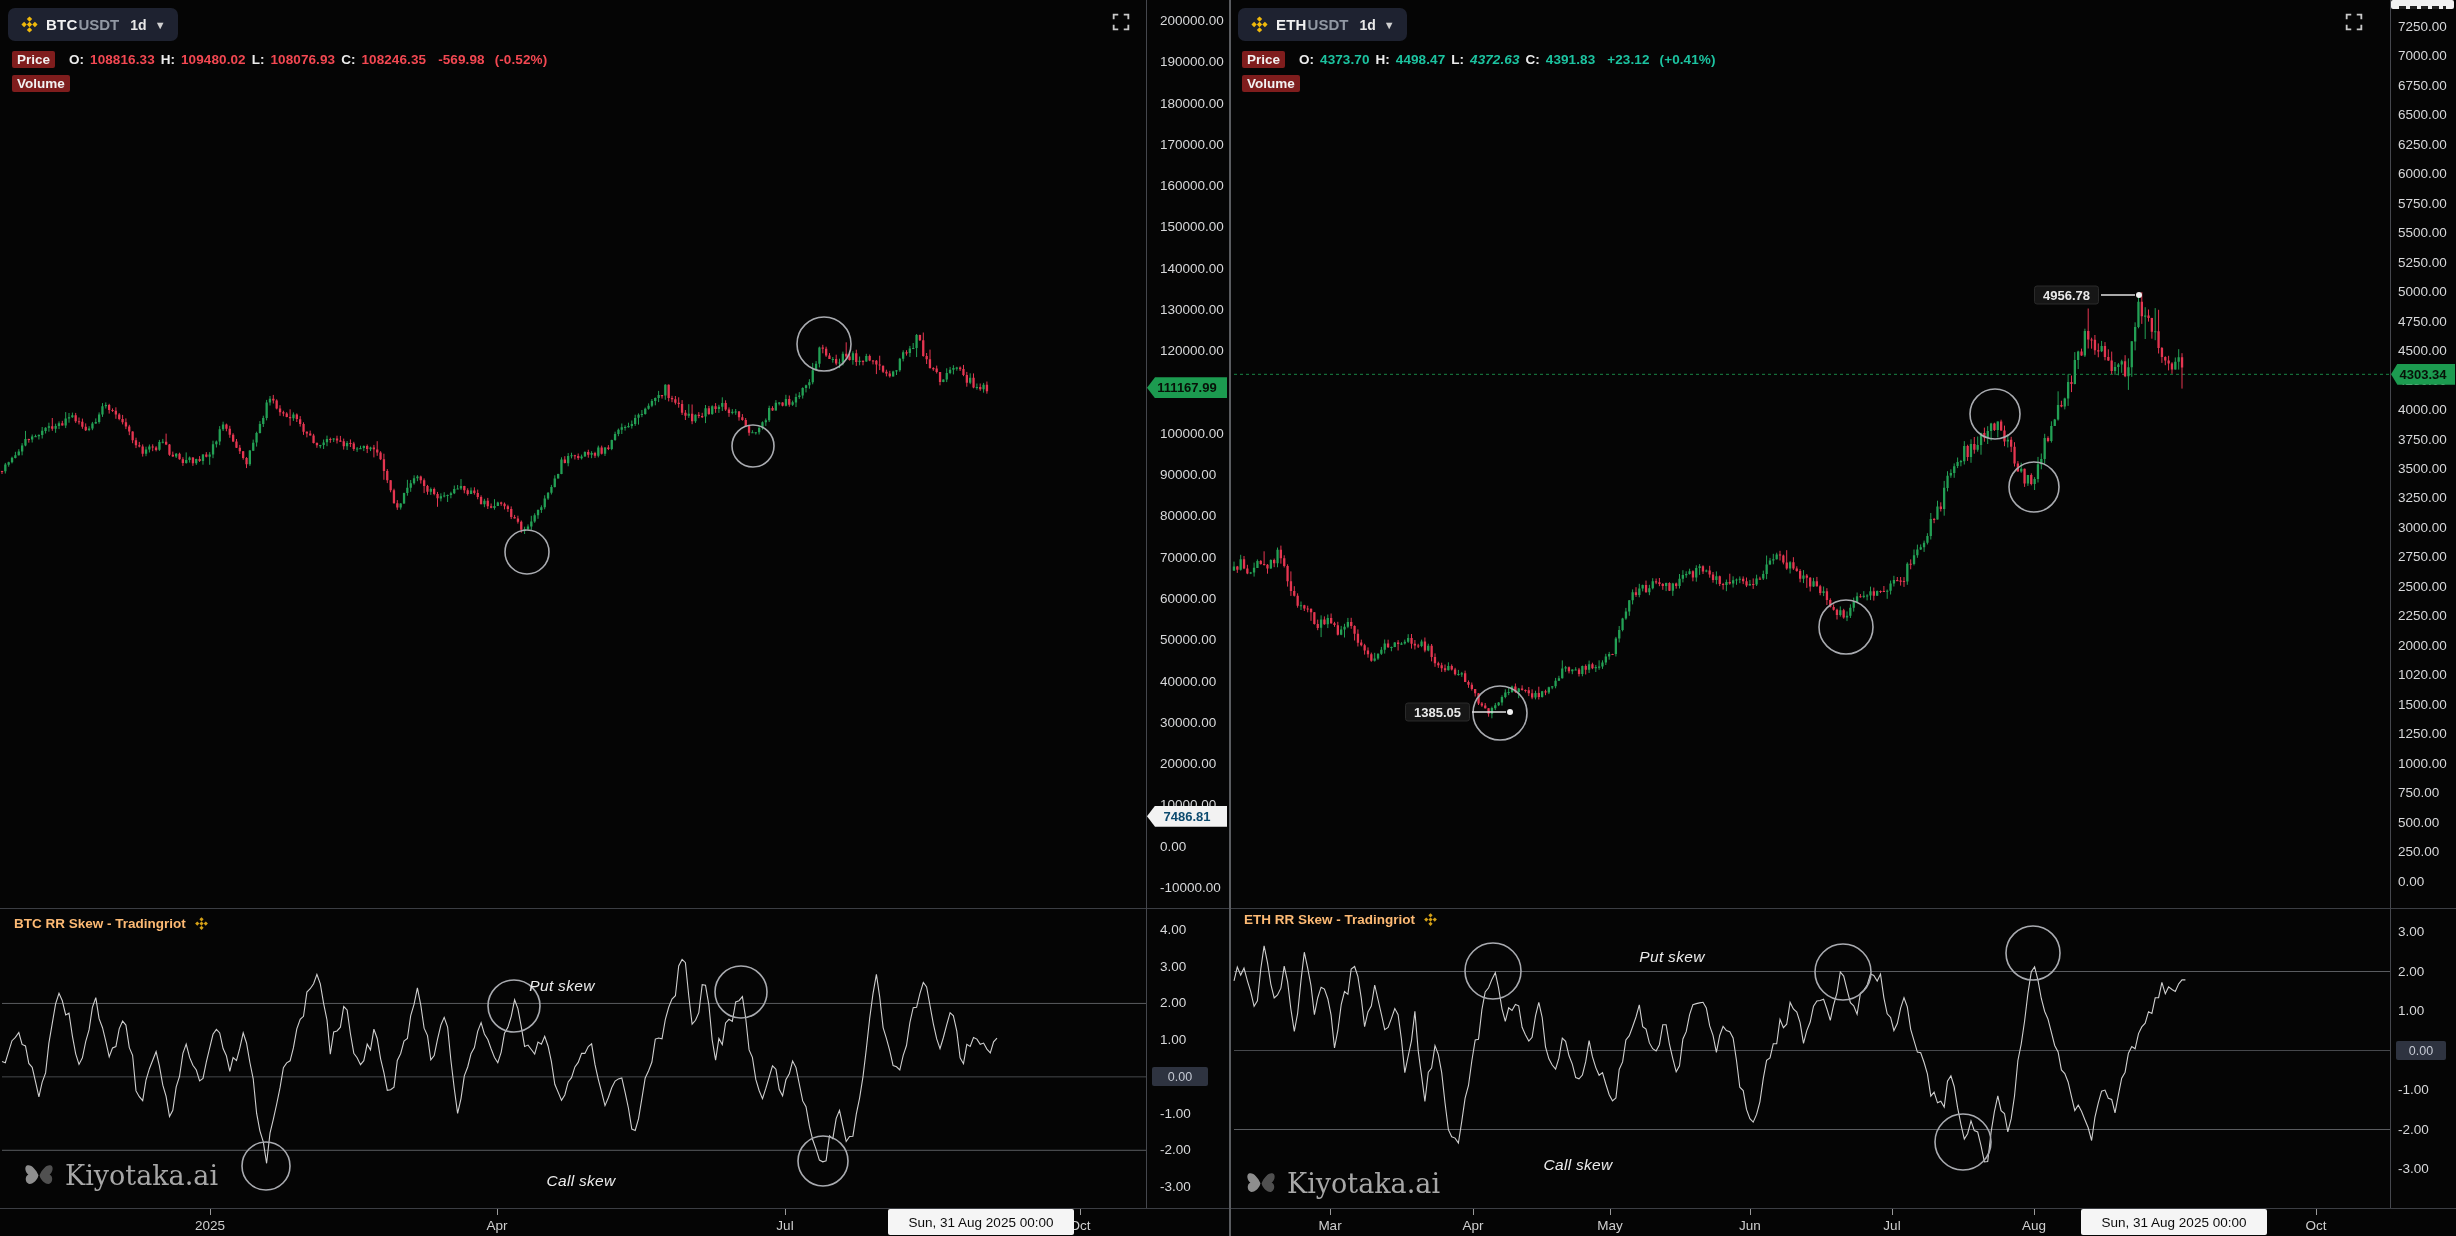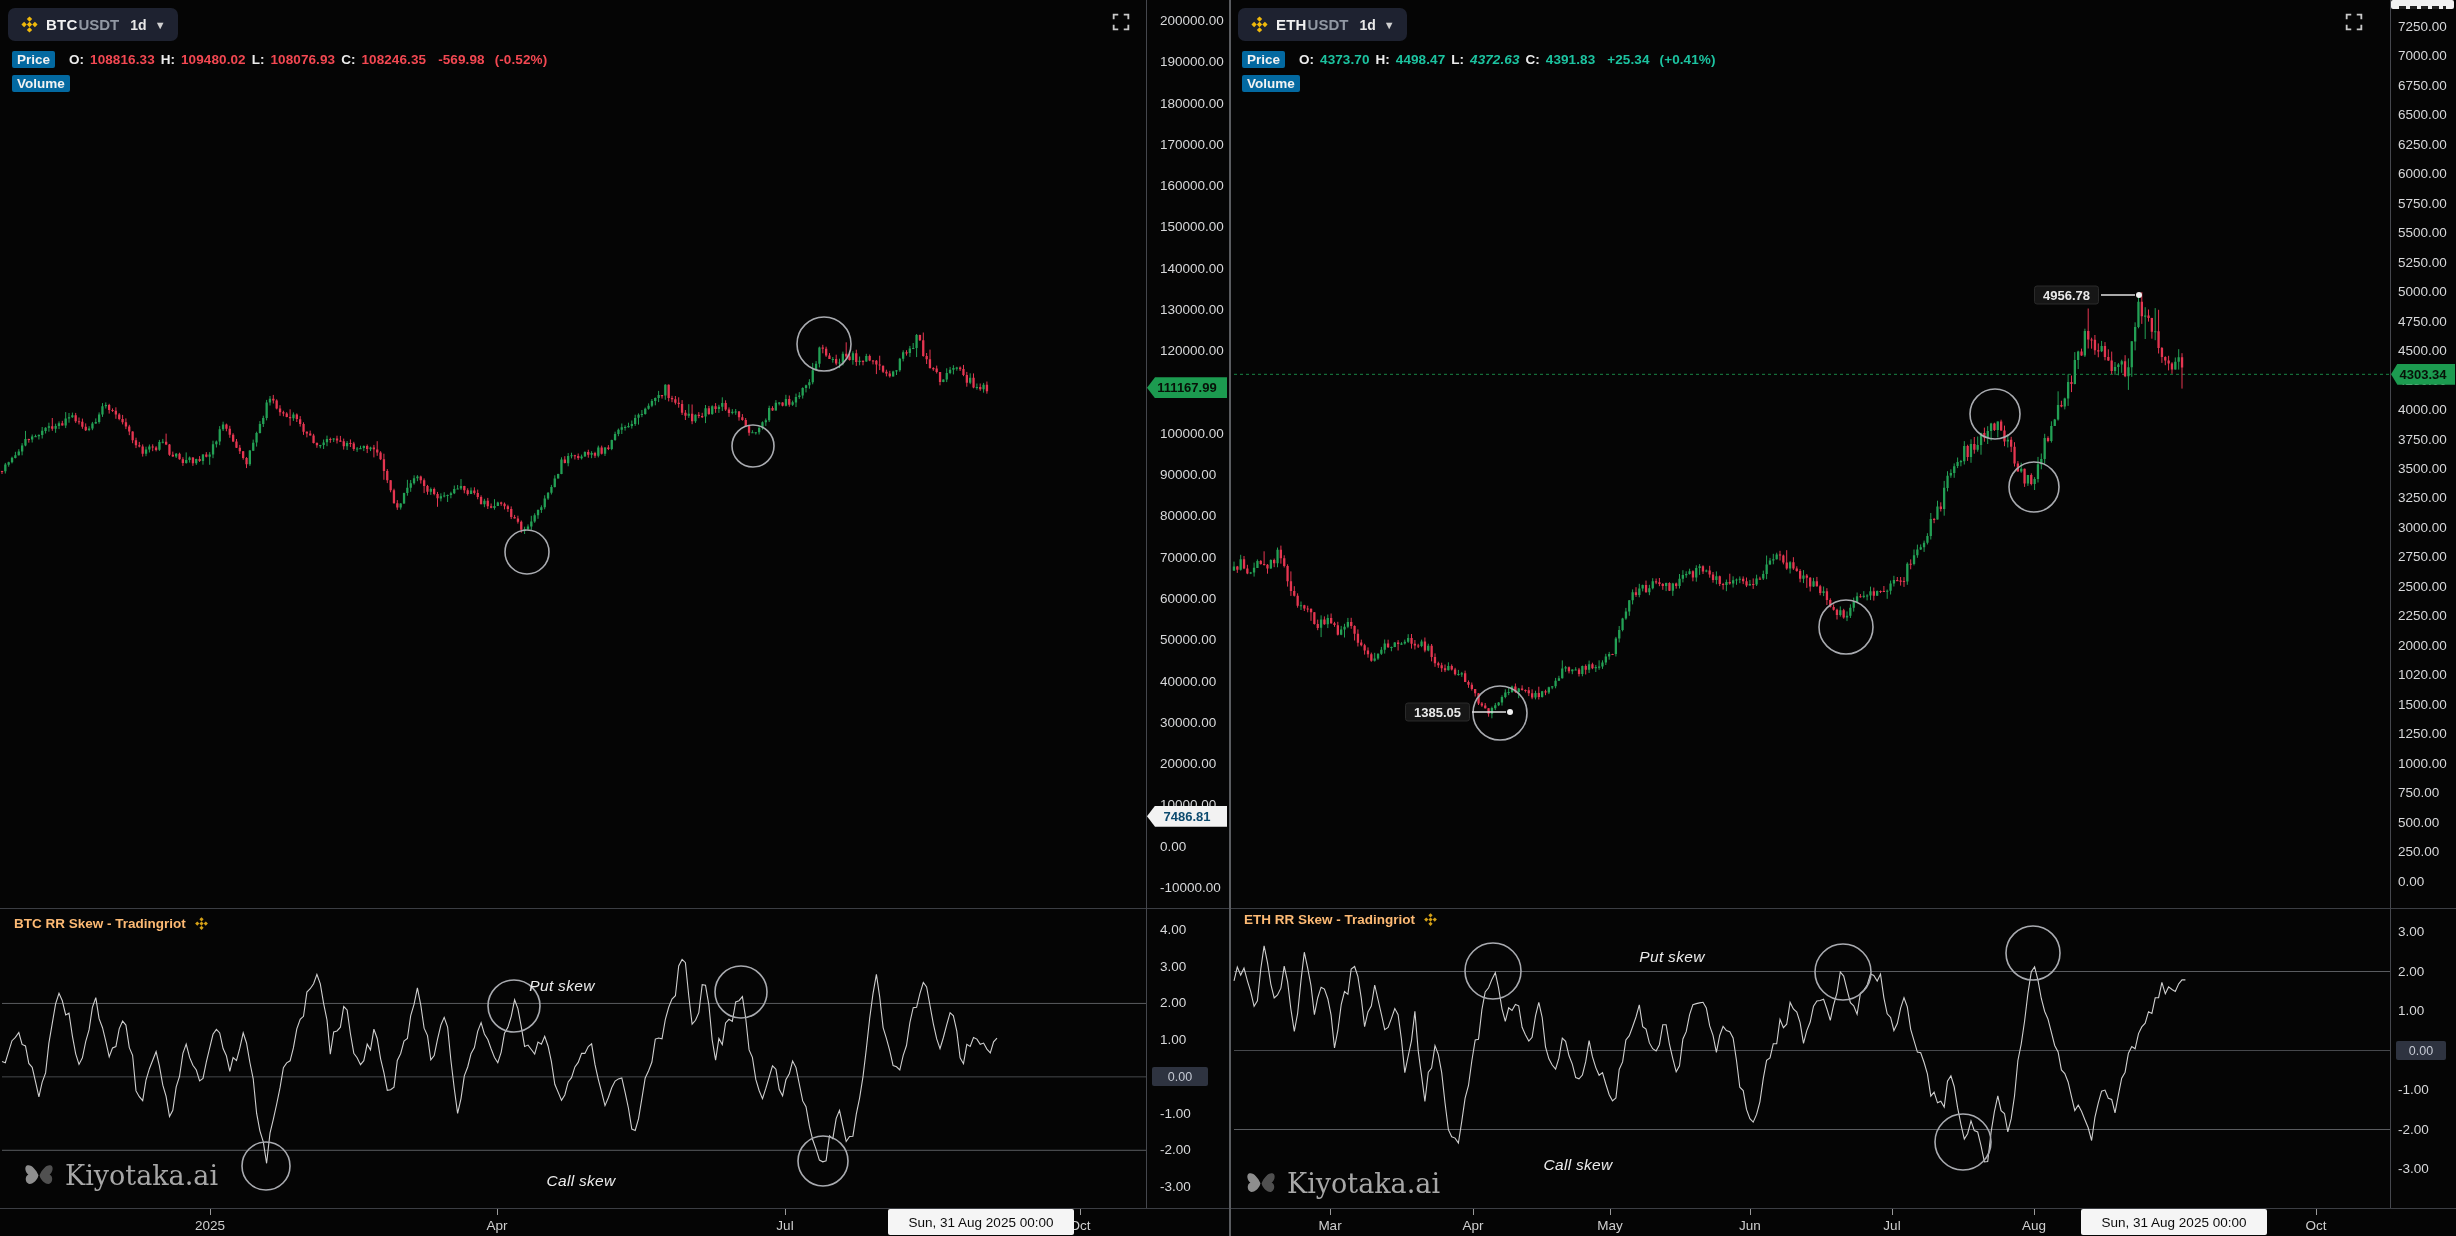--- a/index.html
+++ b/index.html
@@ -10,21 +10,21 @@
   .sep{position:absolute;background:#3c3e44;z-index:3;}
   .overlay{position:absolute;left:0;top:0;width:100%;height:100%;z-index:4;pointer-events:none;}
   .overlay [data-interactable="true"]{pointer-events:auto;}
   .pill{position:absolute;top:8px;height:33px;background:#1e2230;border-radius:7px;display:flex;
         align-items:center;gap:7px;padding:0 12px;cursor:pointer;}
   .pill .base{color:#f1f1f1;font-weight:bold;font-size:15px;letter-spacing:.2px;}
   .pill .quote{color:#9198a3;font-weight:bold;font-size:15px;}
   .pill .intv{color:#e8e8e8;font-weight:bold;font-size:14px;margin-left:4px;}
   .pill .caret{color:#d0d0d0;font-size:11px;margin-left:1px;}
   .legend{position:absolute;display:flex;align-items:center;gap:6px;font-size:13.5px;font-weight:bold;white-space:nowrap;}
-  .chip{background:#0369a1;color:#f2f2f2;padding:1px 5px;border-radius:2px;}
+  .chip{background:#7f1d1d;color:#f2f2f2;padding:1px 5px;border-radius:2px;}
   .ohlc-lab{color:#ececec;}
   .legend .val{letter-spacing:.1px;}
   .skew-title{position:absolute;display:flex;align-items:center;gap:8px;color:#fdba74;
               font-size:13.5px;font-weight:bold;}
   .wm{position:absolute;display:flex;align-items:center;gap:9px;color:#b5b5b5;
       font-family:"DejaVu Serif",serif;font-size:27px;opacity:.92;}
   .skew-note{position:absolute;transform:translate(-50%,-50%);color:#ececec;font-size:15.5px;
              font-style:italic;letter-spacing:.3px;}
   .tick-label{position:absolute;color:#d7d8da;font-size:13.5px;white-space:nowrap;}
   .time-label{position:absolute;transform:translateX(-50%);color:#cfcfcf;font-size:13.5px;top:1218px;}
@@ -178,21 +178,21 @@
       <div class="legend" data-interactable="false" style="left:1242px;top:51px;">
         <span class="chip" data-interactable="false">Price</span>
         <span class="ohlc-lab" data-interactable="false" style="margin-left:8px;">O:</span>
         <span class="val" data-interactable="false" style="color:#1cc3a0;">4373.70</span>
         <span class="ohlc-lab" data-interactable="false">H:</span>
         <span class="val" data-interactable="false" style="color:#1cc3a0;">4498.47</span>
         <span class="ohlc-lab" data-interactable="false">L:</span>
         <span class="val" data-interactable="false" style="color:#1cc3a0;font-style:italic;">4372.63</span>
         <span class="ohlc-lab" data-interactable="false">C:</span>
         <span class="val" data-interactable="false" style="color:#1cc3a0;">4391.83</span>
-        <span class="val" data-interactable="false" style="color:#1cc3a0;margin-left:6px;">+25.34</span>
+        <span class="val" data-interactable="false" style="color:#1cc3a0;margin-left:6px;">+23.12</span>
         <span class="val" data-interactable="false" style="color:#1cc3a0;margin-left:4px;">(+0.41%)</span>
       </div>
       <div class="legend" data-interactable="false" style="left:1242px;top:75px;">
         <span class="chip" data-interactable="false">Volume</span>
       </div>
       <div class="fsbtn" data-interactable="true" style="left:2343px;top:11px;">
         <svg width="22" height="22" viewBox="0 0 24 24" fill="none" stroke="#c9c9c9" stroke-width="2" data-interactable="false">
           <path d="M4 9V4h5M15 4h5v5M20 15v5h-5M9 20H4v-5"></path>
         </svg>
       </div>

